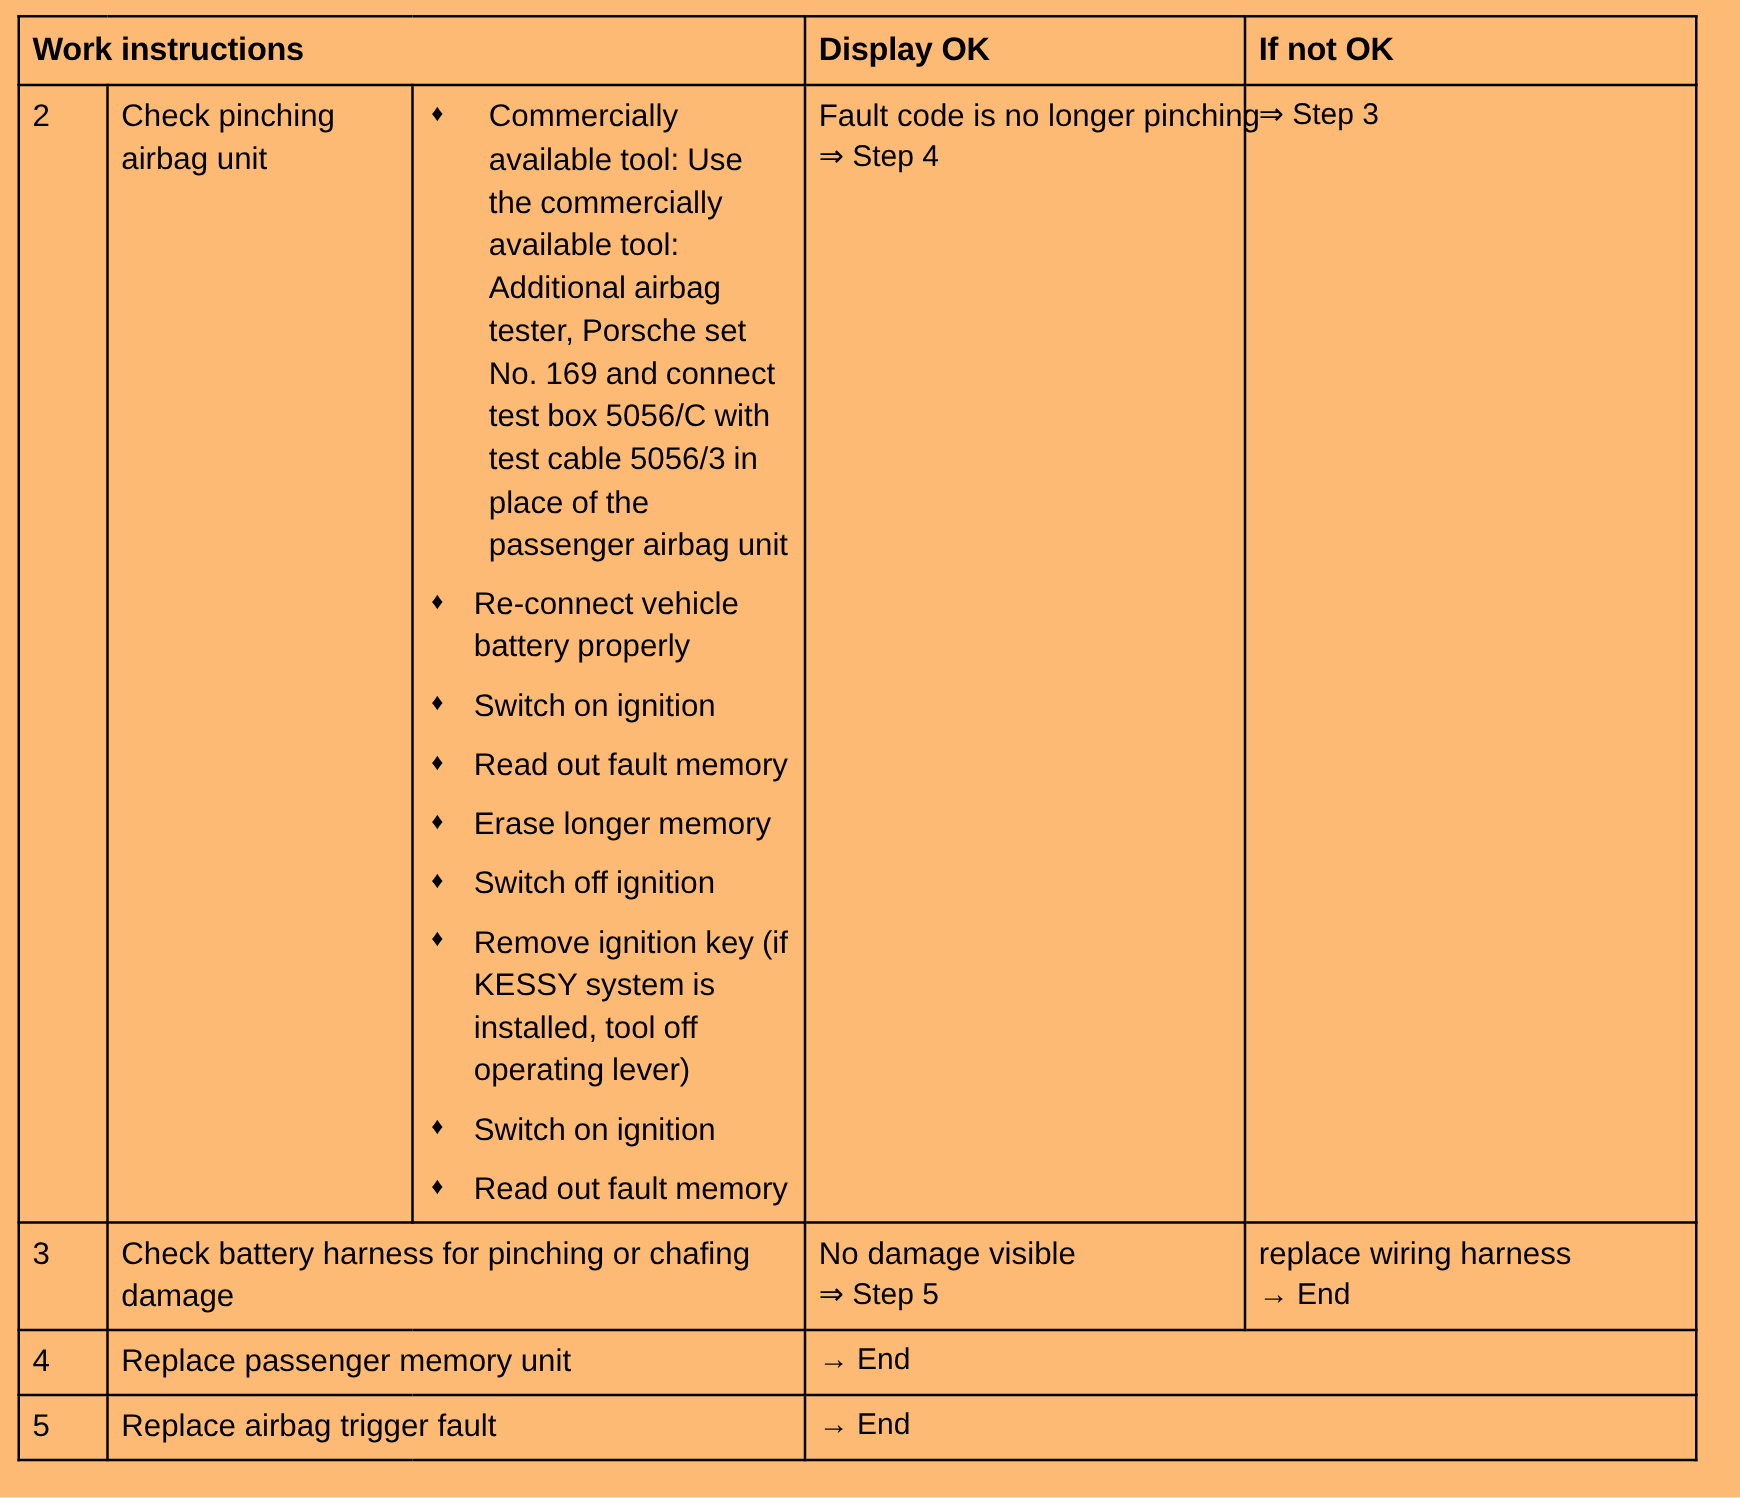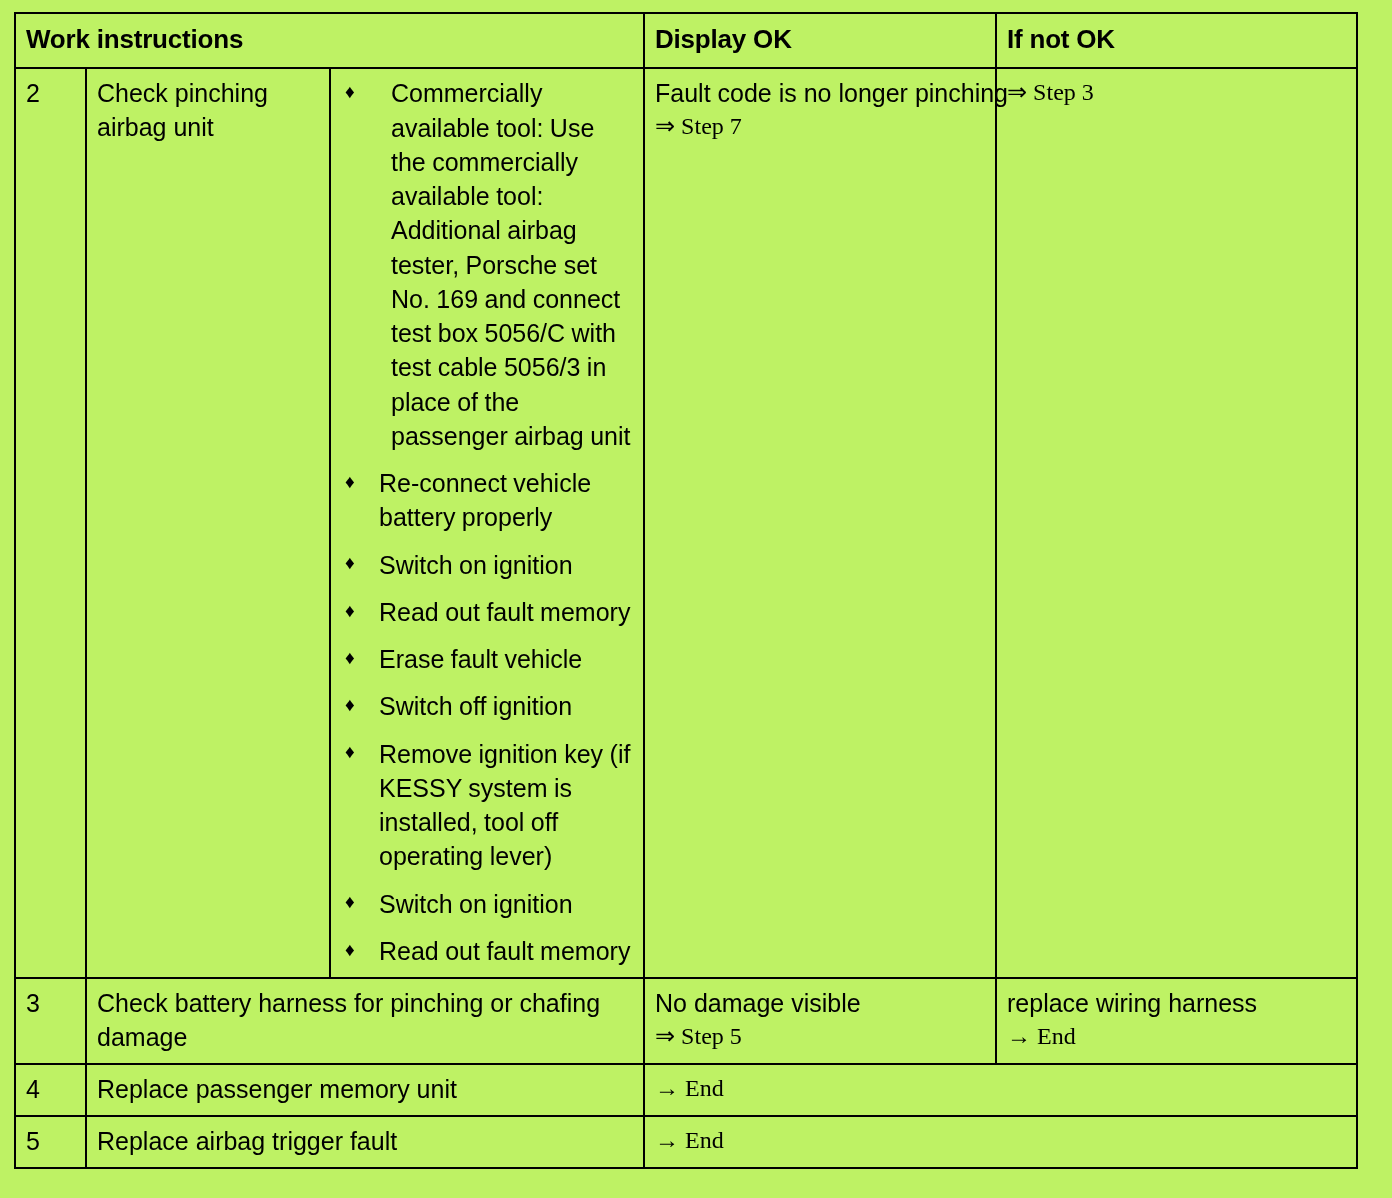--- a/index.html
+++ b/index.html
@@ -14,21 +14,21 @@
     font-family: "Liberation Sans", sans-serif;
     color: #000000;
     -webkit-font-smoothing: none;
   }
 
   .page {
     position: relative;
     width: 1392px;
     height: 1198px;
     overflow: hidden;
-    background: #bef264;
+    background: #fdba74;
   }
 
   
   .doc-table {
     position: absolute;
     left: 14px;
     top: 12px;
     width: 1342px;
     border-collapse: collapse;
     table-layout: fixed;
@@ -105,21 +105,21 @@
     word-spacing: -0.5px;
   }
 
   .ref-line {
     display: block;
     white-space: nowrap;
   }
 
   .arrow-double,
   .arrow-single {
-    font-family: Liberation Serif, serif;
+    font-family: Liberation Sans, sans-serif;
     font-size: 24px;
   }
 </style>
 </head>
 <body>
 
 <div class="page">
 
   <table class="doc-table">
     <colgroup>
@@ -158,21 +158,21 @@
             <li>
               <span class="bullet-mark">♦</span>
               <span class="step-text">Switch on ignition</span>
             </li>
             <li>
               <span class="bullet-mark">♦</span>
               <span class="step-text">Read out fault memory</span>
             </li>
             <li>
               <span class="bullet-mark">♦</span>
-              <span class="step-text">Erase fault vehicle</span>
+              <span class="step-text">Erase longer memory</span>
             </li>
             <li>
               <span class="bullet-mark">♦</span>
               <span class="step-text">Switch off ignition</span>
             </li>
             <li>
               <span class="bullet-mark">♦</span>
               <span class="step-text">Remove ignition key (if KESSY system is installed, tool off operating lever)</span>
             </li>
             <li>
@@ -181,21 +181,21 @@
             </li>
             <li>
               <span class="bullet-mark">♦</span>
               <span class="step-text">Read out fault memory</span>
             </li>
           </ul>
         </td>
 
         <td>
           <span class="ref-line">Fault code is no longer pinching</span>
-          <span class="ref-line arrow-double">⇒ Step 7</span>
+          <span class="ref-line arrow-double">⇒ Step 4</span>
         </td>
 
         <td>
           <span class="ref-line arrow-double">⇒ Step 3</span>
         </td>
       </tr>
 
       <tr>
         <td class="cell-no">3</td>
 

